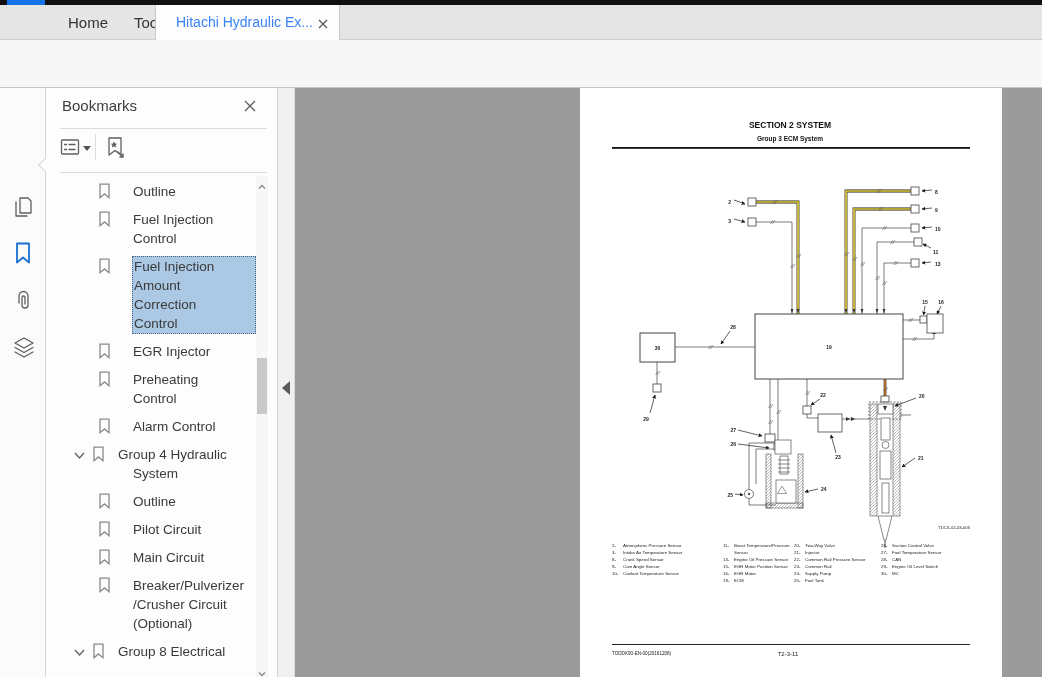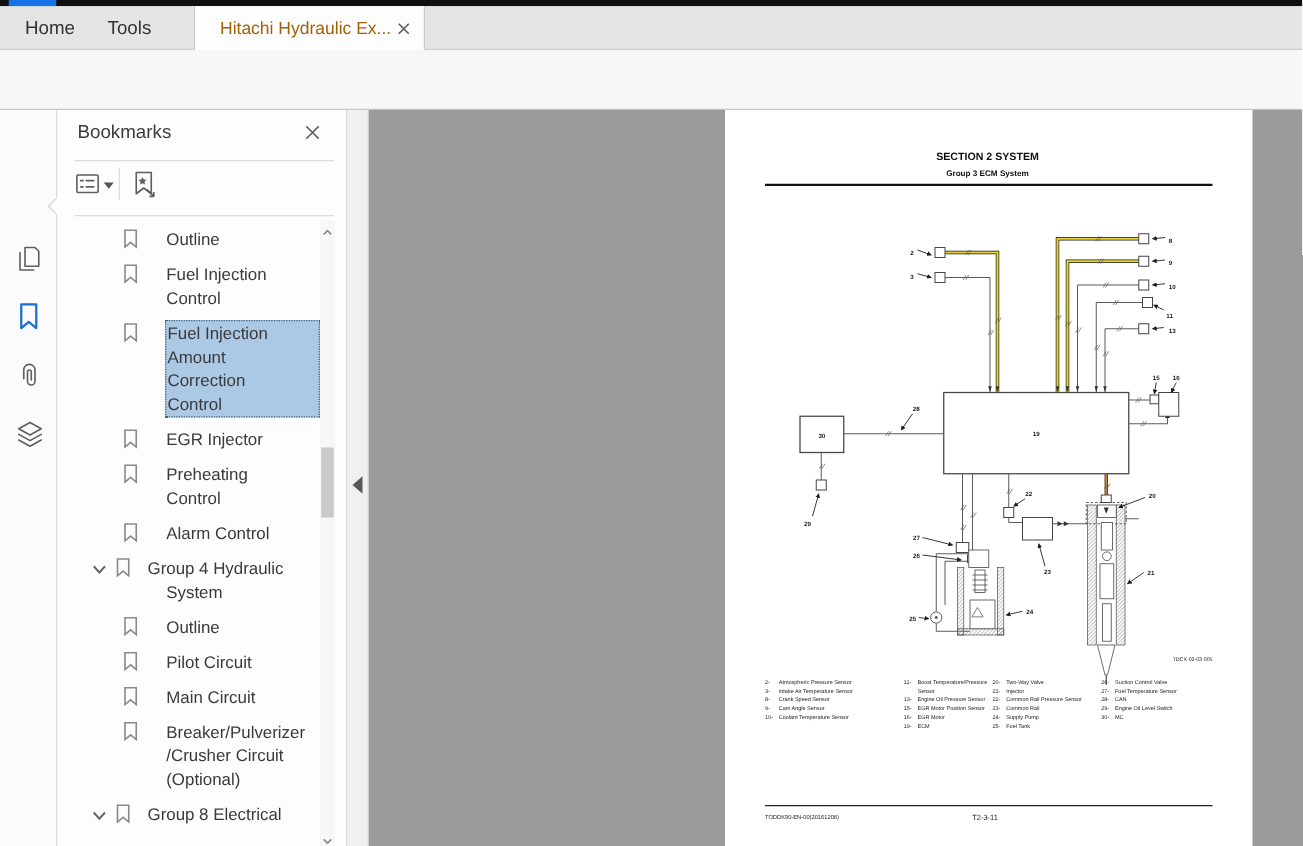--- a/index.html
+++ b/index.html
@@ -2,23 +2,23 @@
 <html><head>
 <meta charset="utf-8">
 <style>
   html,body{margin:0;padding:0;background:#fff;}
   #app{position:relative;width:1042px;height:677px;overflow:hidden;font-family:"Liberation Sans",sans-serif;background:#fff;}
   
   #titlebar{position:absolute;left:0;top:0;width:1042px;height:5px;background:#101010;}
   #titlebar .blueseg{position:absolute;left:7px;top:0;width:38px;height:5px;background:#1473e6;}
   
   #tabbar{position:absolute;left:0;top:5px;width:1042px;height:35px;background:#e5e5e5;border-bottom:1px solid #cfcfcf;box-sizing:border-box;}
-  .tab-label{position:absolute;top:9px;font-size:15px;color:#333;cursor:default;}
+  .tab-label{position:absolute;top:9px;font-size:15px;color:#333;cursor:default;margin-left:48px;}
   #doc-tab{position:absolute;left:155px;top:0;width:185px;height:35px;background:#fdfdfd;border-left:1px solid #c9c9c9;border-right:1px solid #c9c9c9;box-sizing:border-box;z-index:2;}
-  #doc-tab .dt-label{position:absolute;left:20px;top:9px;font-size:14px;color:#a16207;white-space:nowrap;}
+  #doc-tab .dt-label{position:absolute;left:20px;top:9px;font-size:14px;color:#3b82f6;white-space:nowrap;}
   #doc-tab .dt-close{position:absolute;right:10px;top:11px;width:12px;height:12px;}
   
   #toolbar{position:absolute;left:0;top:40px;width:1042px;height:48px;background:#f7f7f7;border-bottom:1px solid #c6c6c6;box-sizing:border-box;}
   .tbtn{position:absolute;top:51px;width:24px;height:26px;}
   .tbtn svg{display:block;}
   .tdivider{position:absolute;top:48px;width:1px;height:32px;background:#d4d4d4;}
   #page-input{position:absolute;left:419px;top:52px;width:38px;height:20px;border:1px solid #d2d2d2;border-bottom:1px solid #8f8f8f;background:#fff;text-align:center;font-size:13px;color:#333;font-family:"Liberation Sans",sans-serif;box-sizing:border-box;}
   #page-total{position:absolute;left:463px;top:56px;font-size:13px;color:#444;}
   #zoom-dd{position:absolute;left:710px;top:52px;width:62px;height:22px;border-bottom:1px solid #8f8f8f;}
   #zoom-dd .zval{position:absolute;left:4px;top:3px;font-size:13px;color:#444;}

